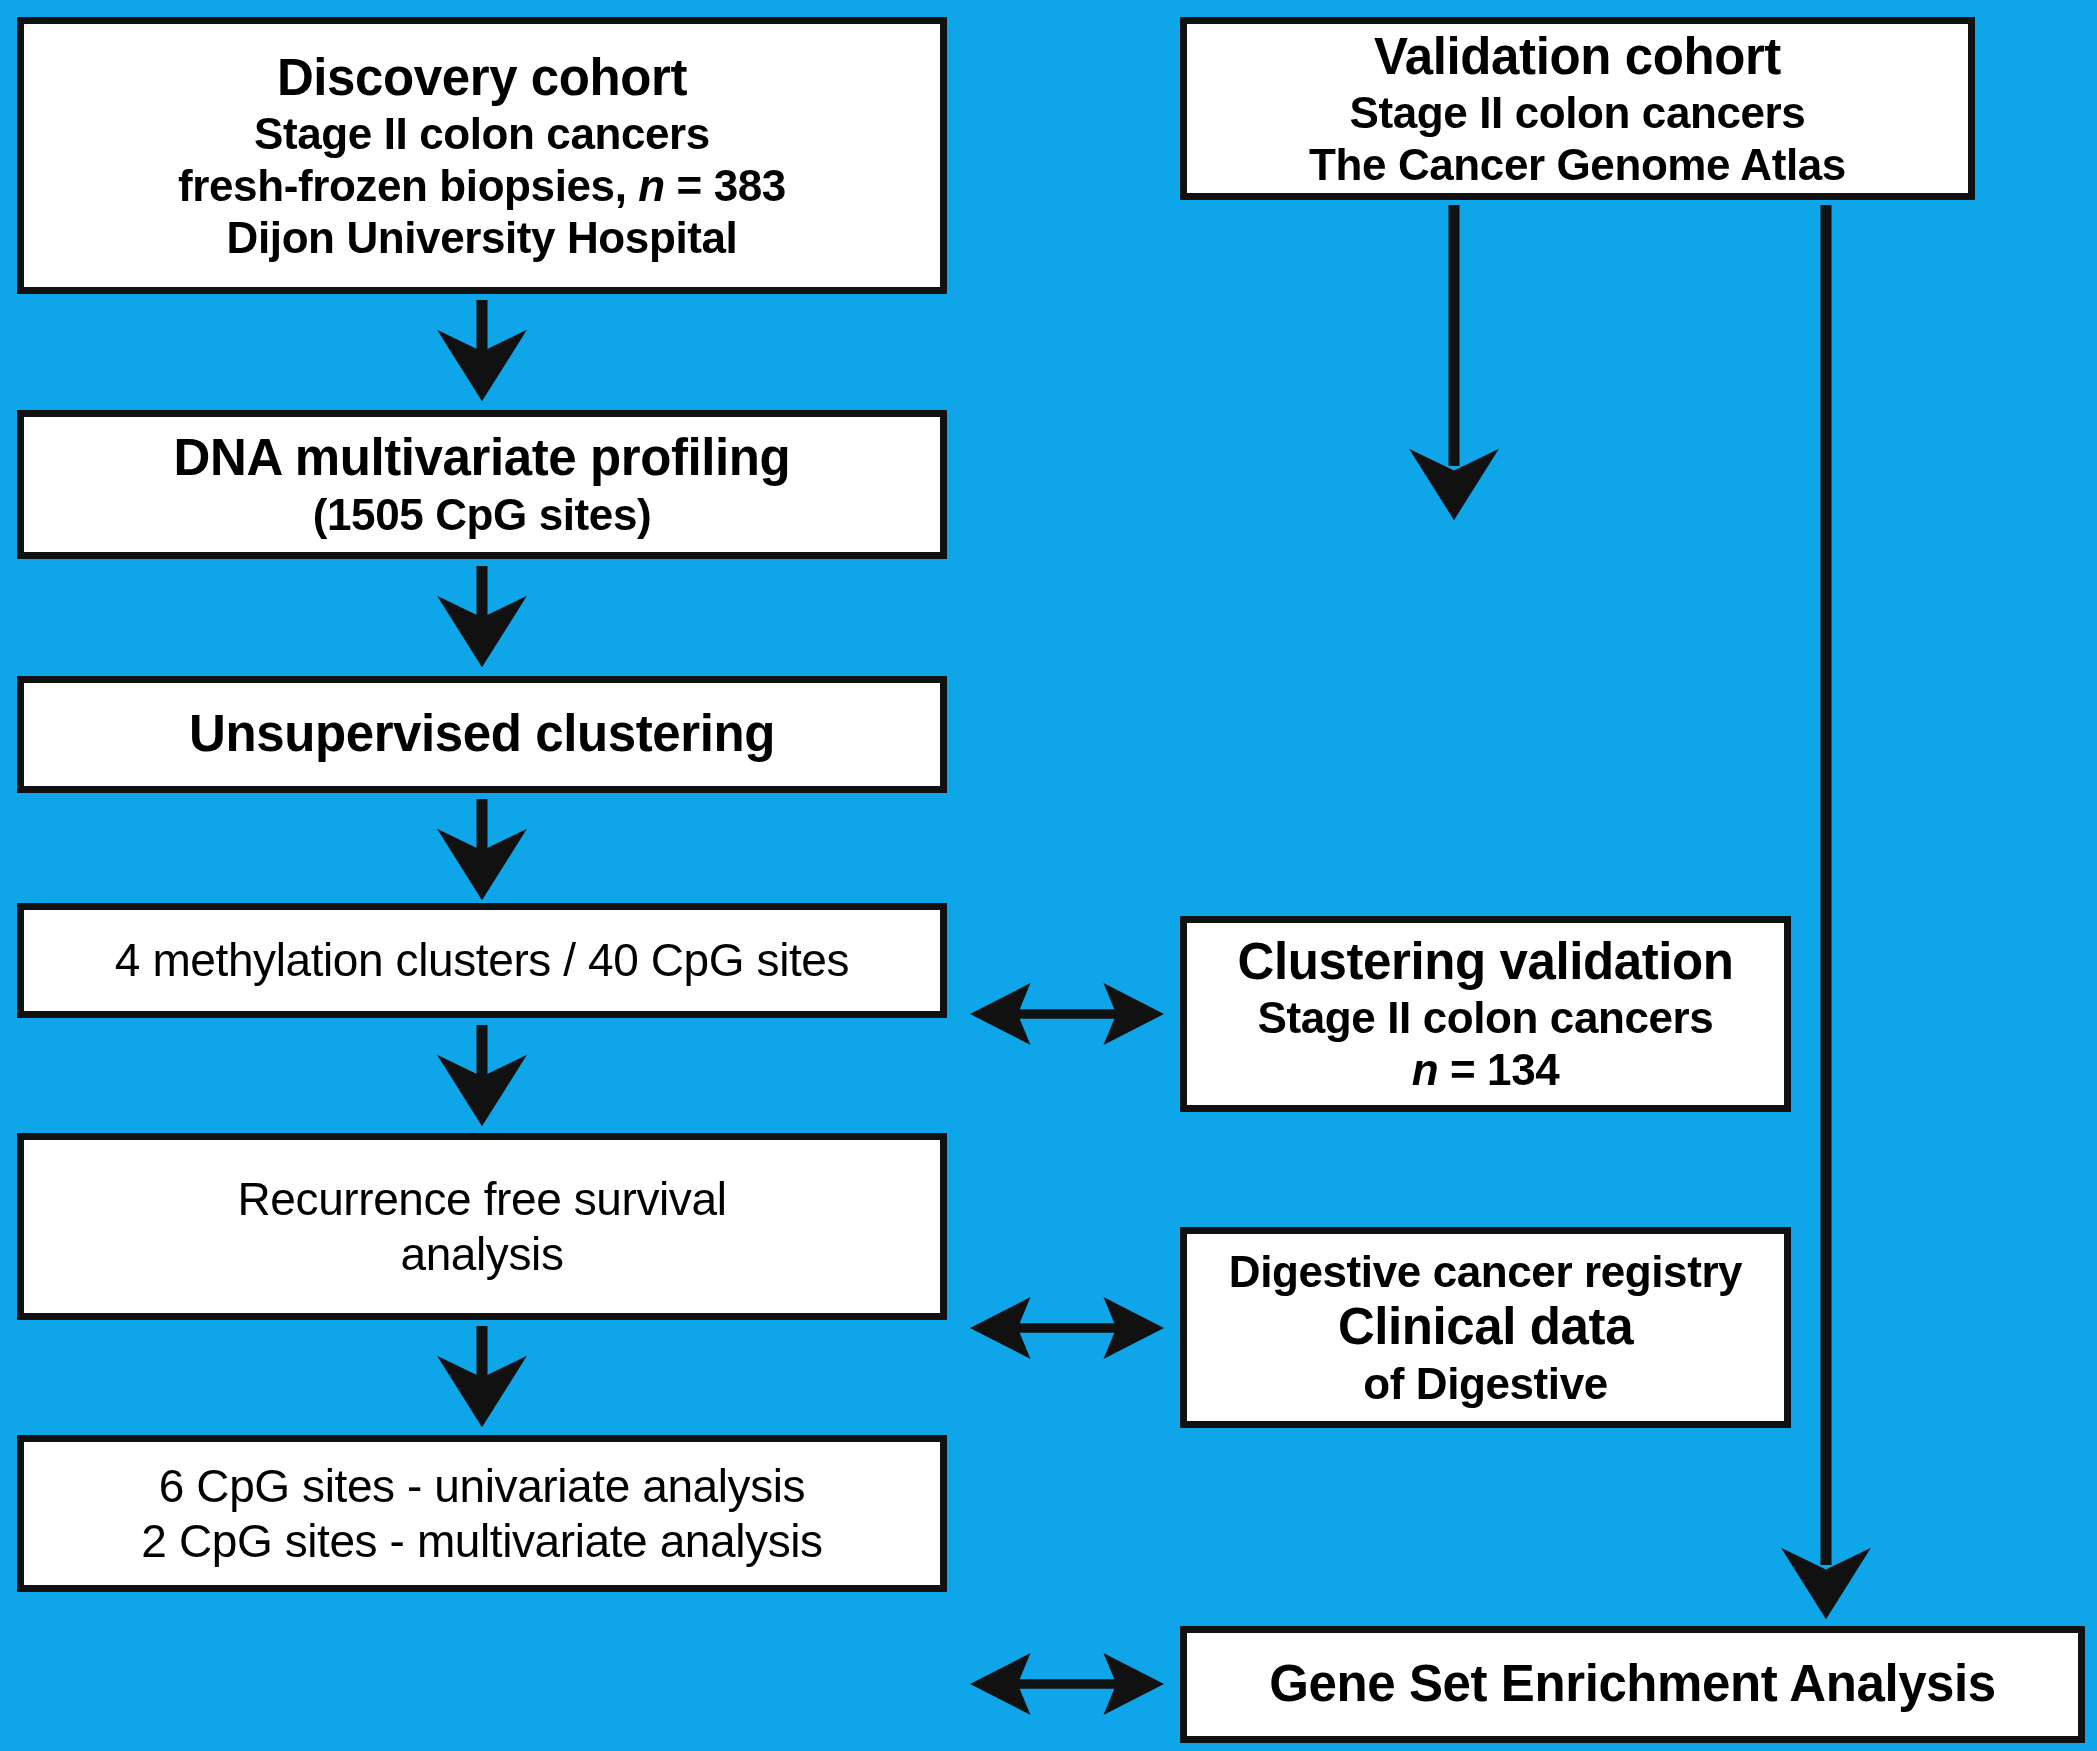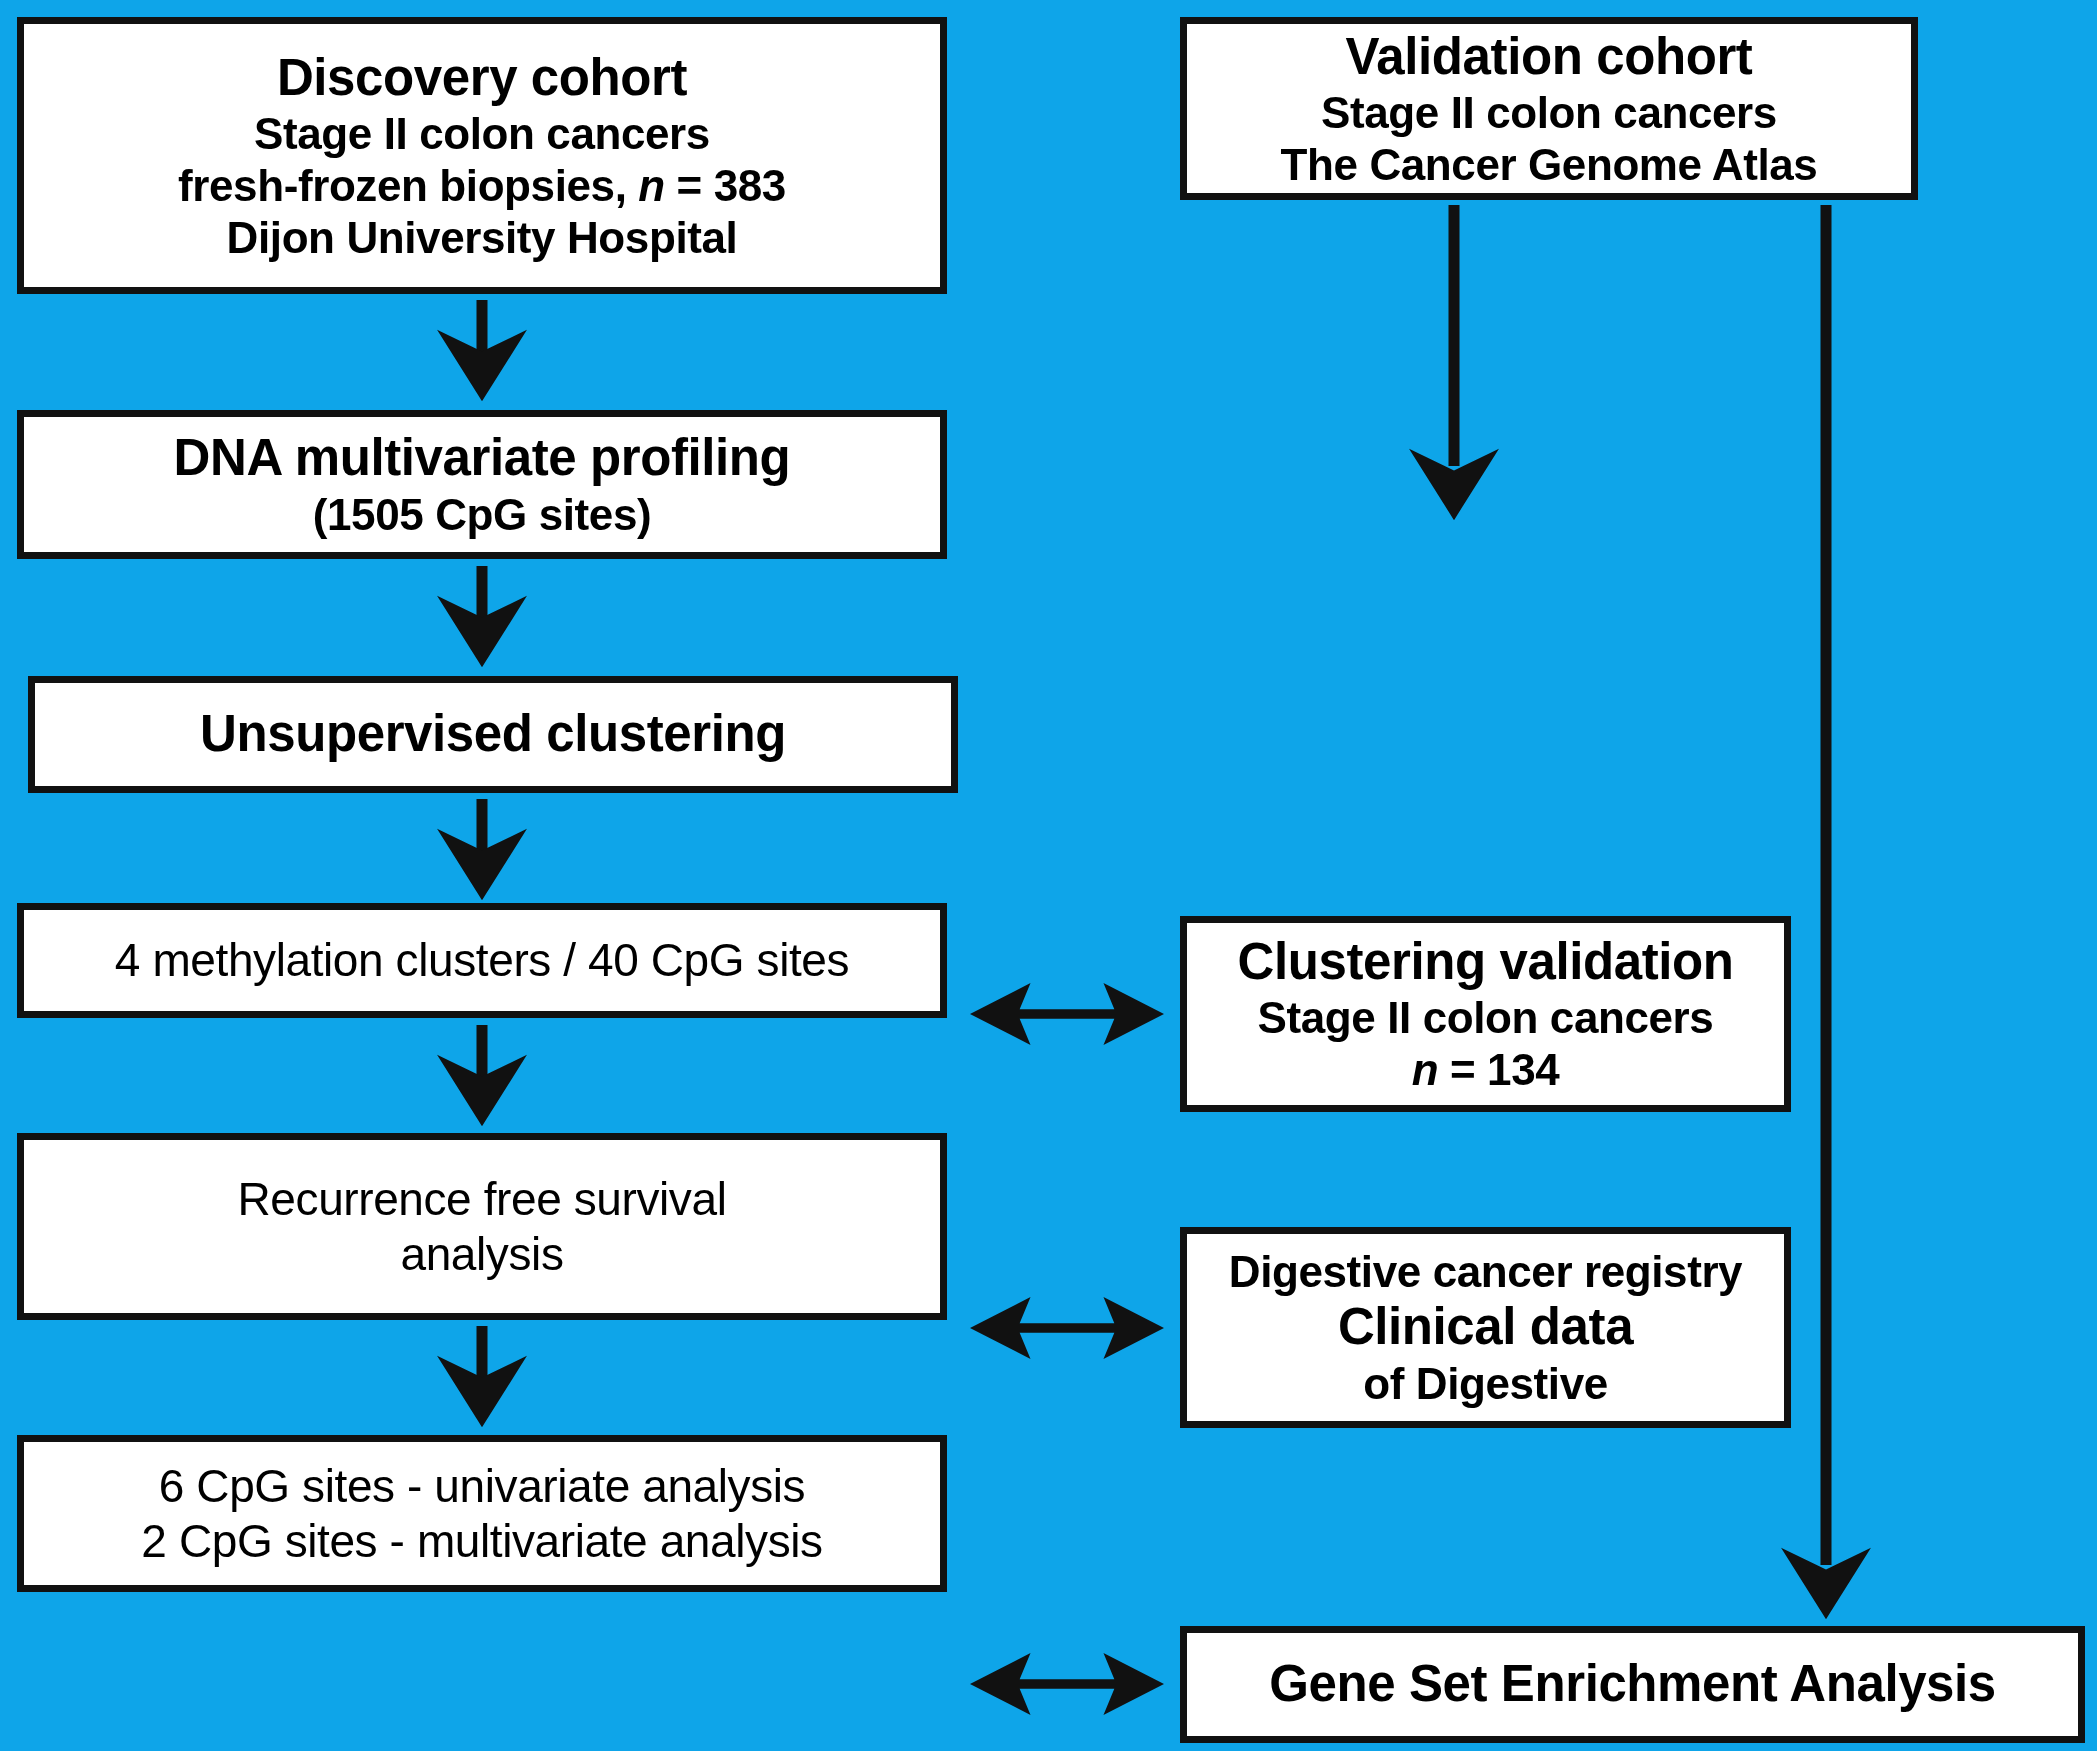--- a/index.html
+++ b/index.html
@@ -83,21 +83,21 @@
 
   <div class="varrow" style="left:435px;top:566px;width:93px;height:103px;">
     <div class="shaft" style="width:11px;height:68px;"></div>
     <div class="head" style="width:93px;height:75px;">
       <svg width="93" height="75" viewBox="0 0 120 96">
         <path d="M2 2 L60 30 L118 2 L60 94 Z" fill="#111111"></path>
       </svg>
     </div>
   </div>
 
-  <div class="node" style="left:28px;top:676px;width:930px;height:117px;text-align:right;">
+  <div class="node" style="left:17px;top:676px;width:930px;height:117px;text-align:right;">
     <span class="ln ttl">Unsupervised clustering</span>
   </div>
 
   <div class="varrow" style="left:435px;top:799px;width:93px;height:103px;">
     <div class="shaft" style="width:11px;height:68px;"></div>
     <div class="head" style="width:93px;height:75px;">
       <svg width="93" height="75" viewBox="0 0 120 96">
         <path d="M2 2 L60 30 L118 2 L60 94 Z" fill="#111111"></path>
       </svg>
     </div>
@@ -128,21 +128,21 @@
         <path d="M2 2 L60 30 L118 2 L60 94 Z" fill="#111111"></path>
       </svg>
     </div>
   </div>
 
   <div class="node" style="left:17px;top:1435px;width:930px;height:157px;">
     <span class="ln body">6 CpG sites - univariate analysis</span>
     <span class="ln body">2 CpG sites - multivariate analysis</span>
   </div>
 
-  <div class="node" style="left:1180px;top:17px;width:738px;height:183px;">
+  <div class="node" style="left:1180px;top:17px;width:795px;height:183px;">
     <span class="ln ttl">Validation cohort</span>
     <span class="ln sub">Stage II colon cancers</span>
     <span class="ln sub">The Cancer Genome Atlas</span>
   </div>
 
   <div class="varrow" style="left:1407px;top:205px;width:93px;height:317px;">
     <div class="shaft" style="width:11px;height:261px;"></div>
     <div class="head" style="width:93px;height:75px;">
       <svg width="93" height="75" viewBox="0 0 120 96">
         <path d="M2 2 L60 30 L118 2 L60 94 Z" fill="#111111"></path>

